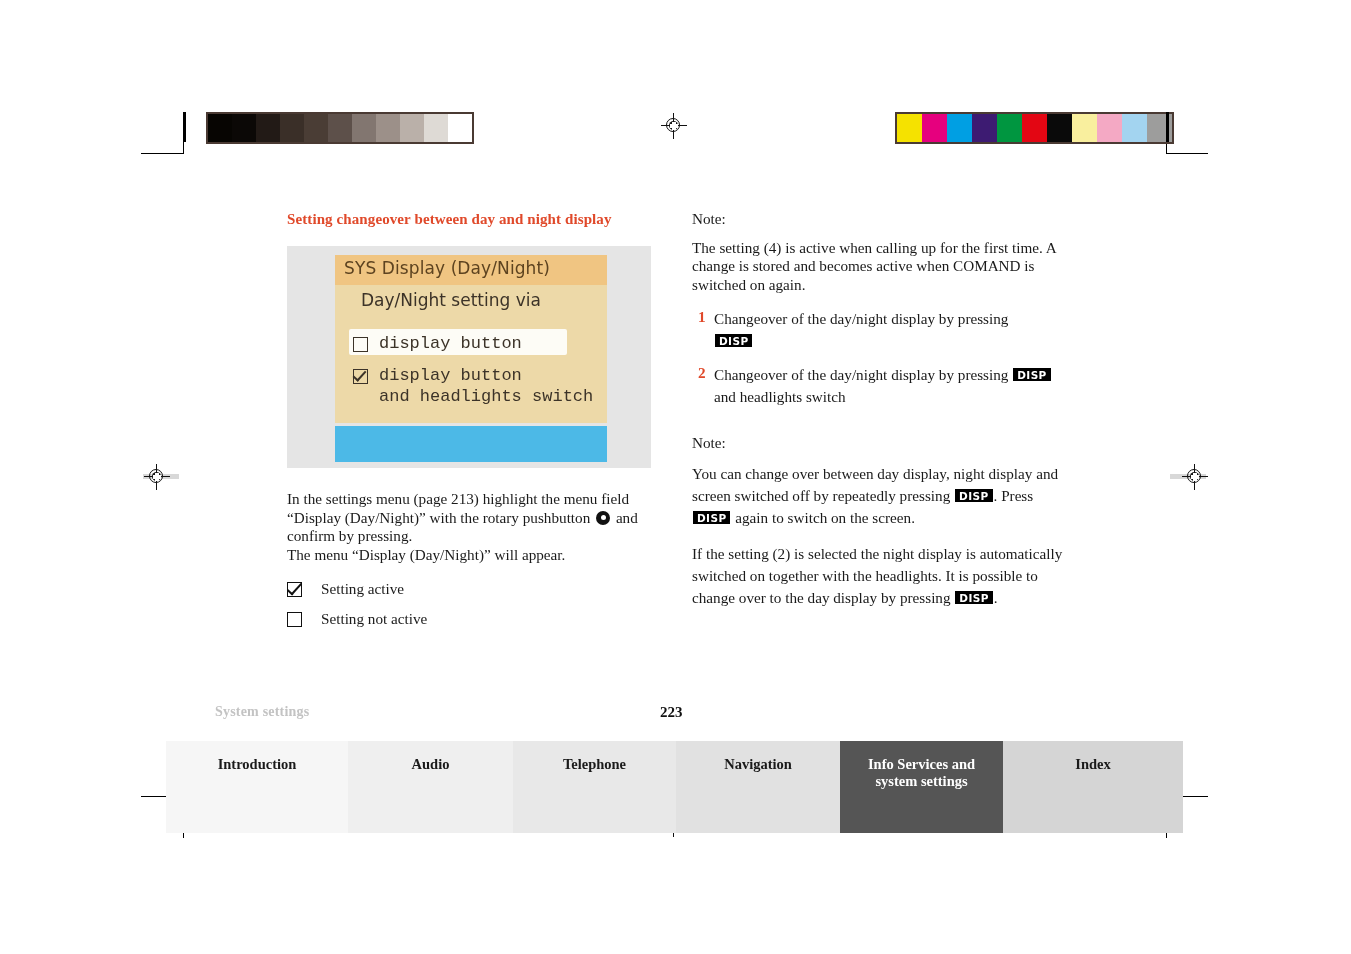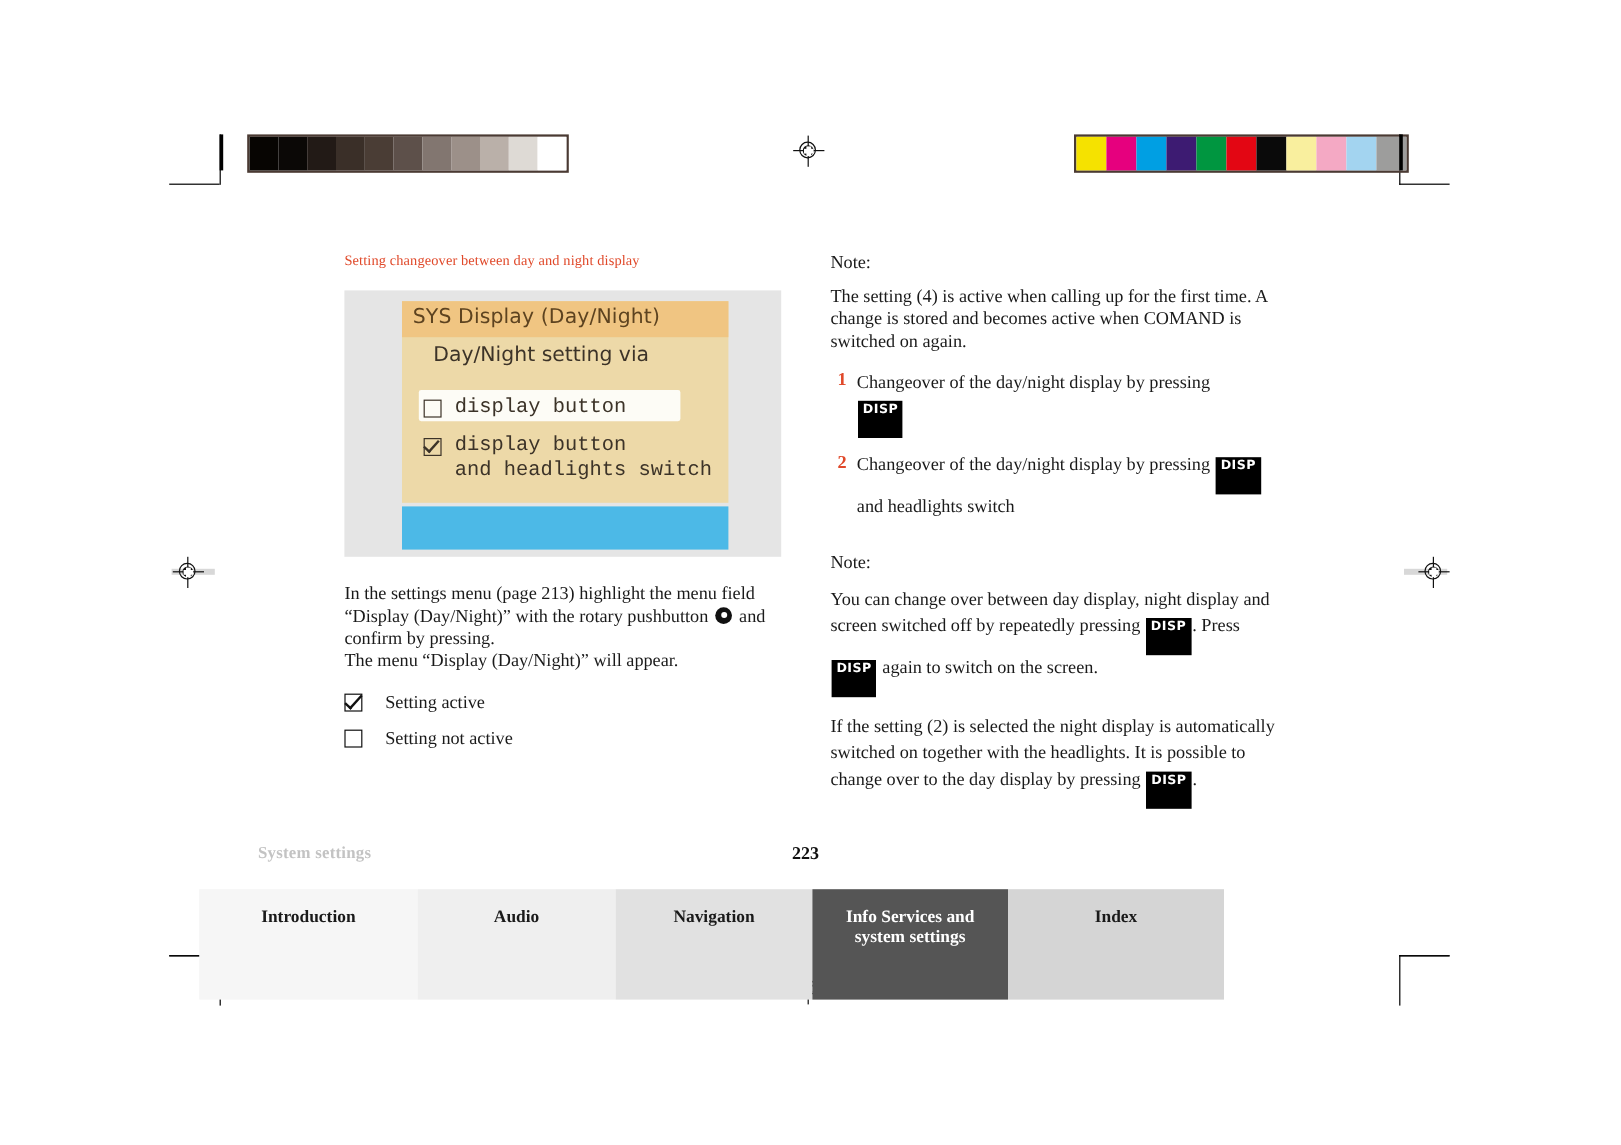--- a/index.html
+++ b/index.html
@@ -108,22 +108,22 @@
   }
   .col-right {
     position: absolute;
     left: 692px;
     top: 210px;
     width: 372px;
   }
 
   h1.section-title {
     margin: 0 0 18px 0;
-    font-size: 12px;
-    font-weight: normal;
+    font-size: 15px;
+    font-weight: bold;
     color: #e0492a;
     letter-spacing: 0.1px;
     line-height: 1.2;
   }
 
   
   .shot {
     position: relative;
     width: 364px;
     height: 222px;
@@ -316,21 +316,21 @@
   }
 
   .disp {
     display: inline-block;
     background: #000;
     color: #fff;
     font-family: "DejaVu Sans", sans-serif;
     font-size: 10.5px;
     font-weight: bold;
     letter-spacing: 0.4px;
-    padding: 2px 4px 18px 4px;
+    padding: 2px 4px 0 4px;
     line-height: 11px;
     vertical-align: 1px;
     margin: 0 1px;
   }
 
   
   .footer-running {
     position: absolute;
     left: 215px;
     top: 704px;
@@ -553,20 +553,23 @@
   <div class="side-rule" style="left:141px; top:796px; width:42px;"></div>
   <div class="side-rule" style="left:1166px; top:796px; width:42px;"></div>
 
   <div class="tabbar" id="tabbar">
       <div class="tab" style="background: rgb(246, 246, 246); width: 182px;">
         <span>Introduction</span>
       </div>
       <div class="tab" style="background: rgb(239, 239, 239); width: 165px;">
         <span>Audio</span>
       </div>
+      <div class="tab" style="background: rgb(232, 232, 232); width: 163px;">
+        <span>Telephone</span>
+      </div>
       <div class="tab" style="background: rgb(225, 225, 225); width: 164px;">
         <span>Navigation</span>
       </div>
       <div class="tab active" style="background: rgb(85, 85, 85); width: 163px;">
         <span>Info Services and<br>system settings</span>
       </div>
       <div class="tab" style="background: rgb(213, 213, 213); width: 180px;">
         <span>Index</span>
       </div>
     </div>

